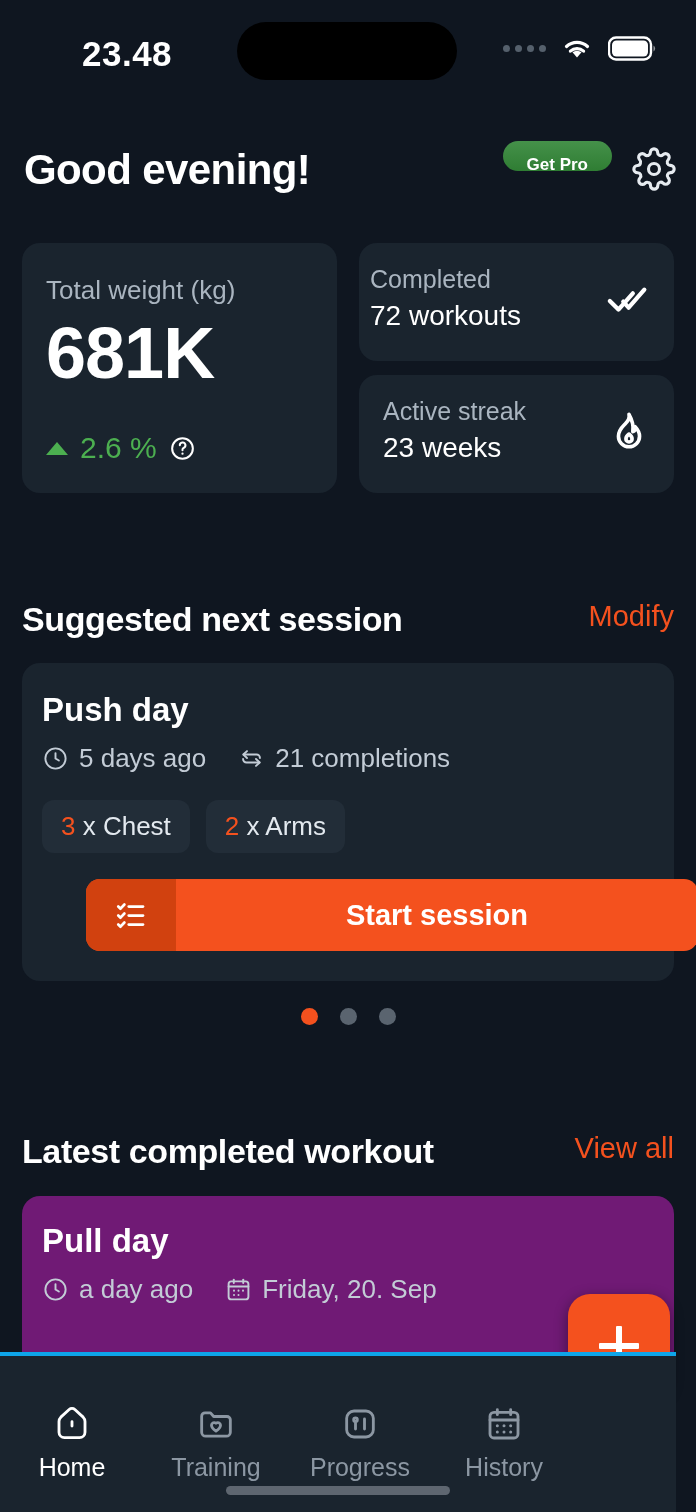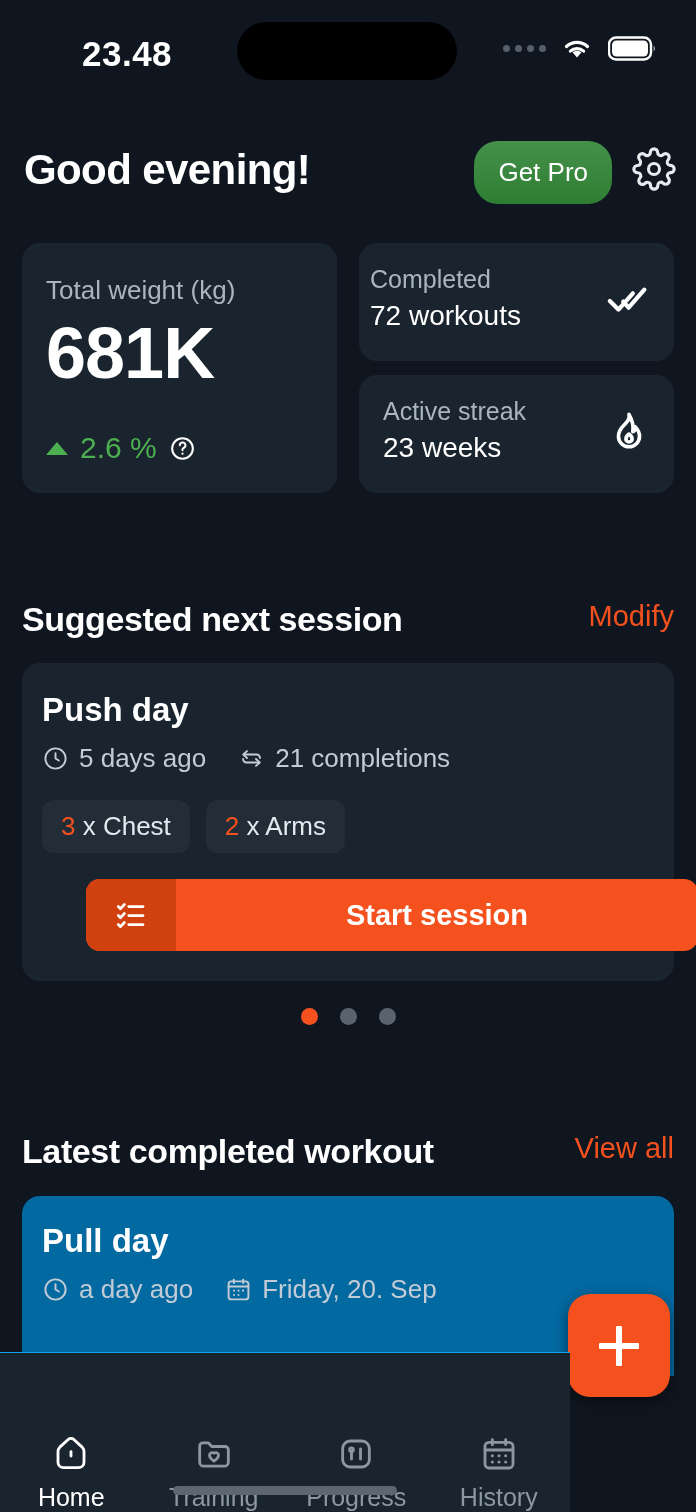--- a/index.html
+++ b/index.html
@@ -41,23 +41,23 @@
     position:absolute; left:0; top:128px; width:696px; height:84px;
     display:flex; align-items:center;
   }
   .greeting {
     position:absolute; left:24px; top:0;
     font-size:42px; font-weight:700; letter-spacing:-0.6px; line-height:84px;
     color:#ffffff;
   }
   .getpro {
     position:absolute; right:84px; top:13px;
-    height:63px; padding:0 24px; border-radius:24px;
+    height:30px; padding:0 24px; border-radius:24px;
     background:linear-gradient(180deg,#45914a 0%,#2f7d33 100%);
-    color:#fff; font-size:26px; font-weight:400; line-height:47px;
+    color:#fff; font-size:17px; font-weight:700; line-height:47px;
     border:none; cursor:pointer; white-space:nowrap;
   }
   .gear { position:absolute; right:20px; top:19px; width:44px; height:44px; cursor:pointer; }
 
   
   .stats { position:absolute; left:22px; top:243px; width:652px; height:250px; }
   .card { background:#1a242e; border-radius:18px; }
   .stat-big {
     position:absolute; left:0; top:0; width:315px; height:250px; padding:32px 24px;
   }
@@ -113,21 +113,21 @@
     flex:1; display:flex; align-items:center; justify-content:center;
     font-size:29px; font-weight:700; color:#fff;
   }
   .dots { position:absolute; left:0; top:1008px; width:696px; display:flex; justify-content:center; gap:22px; }
   .dots i { width:17px; height:17px; border-radius:50%; background:#5a646f; display:block; cursor:pointer; }
   .dots i.on { background:#f4511e; }
 
   
   .latest-card {
     position:absolute; left:22px; top:1196px; width:652px; height:180px;
-    background:#0369a1; border-radius:18px 18px 0 0; padding:26px 20px 0 20px;
+    background:#701a75; border-radius:18px 18px 0 0; padding:26px 20px 0 20px;
     overflow:hidden;
   }
   .latest-card .divider {
     position:absolute; left:22px; right:22px; bottom:22px; height:1px; background:#2e3a46;
   }
 
   
   .fab {
     position:absolute; left:568px; top:1294px; width:102px; height:103px;
     background:#f4511e; border-radius:22px; cursor:pointer;
@@ -136,23 +136,23 @@
   }
   .fab .plus { position:relative; width:40px; height:40px; }
   .fab .plus::before, .fab .plus::after {
     content:""; position:absolute; background:#fff; border-radius:1px;
   }
   .fab .plus::before { left:17px; top:0; width:6px; height:40px; }
   .fab .plus::after  { top:17px; left:0; height:6px; width:40px; }
 
   
   .navbar {
-    position:absolute; left:0; bottom:0; width:570px; height:160px;
-    background:#1a242e; border-top:1px solid #0ea5e9;
-    display:flex; align-items:flex-end; padding-top:18px;
+    position:absolute; left:0; bottom:0; width:676px; height:160px;
+    background:#1a242e; border-top:4px solid #0ea5e9;
+    display:flex; align-items:center; padding-top:18px;
   }
   .nav-item {
     width:144px; display:flex; flex-direction:column; align-items:center; gap:9px; cursor:pointer;
   }
   .nav-item .txt { font-size:25px; color:#8c97a3; }
   .nav-item.active .txt { color:#ffffff; }
   .nav-item svg { display:block; }
   .home-ind {
     position:absolute; left:50%; transform:translateX(-50%); bottom:17px;
     width:224px; height:9px; border-radius:5px; background:#5e6670;

